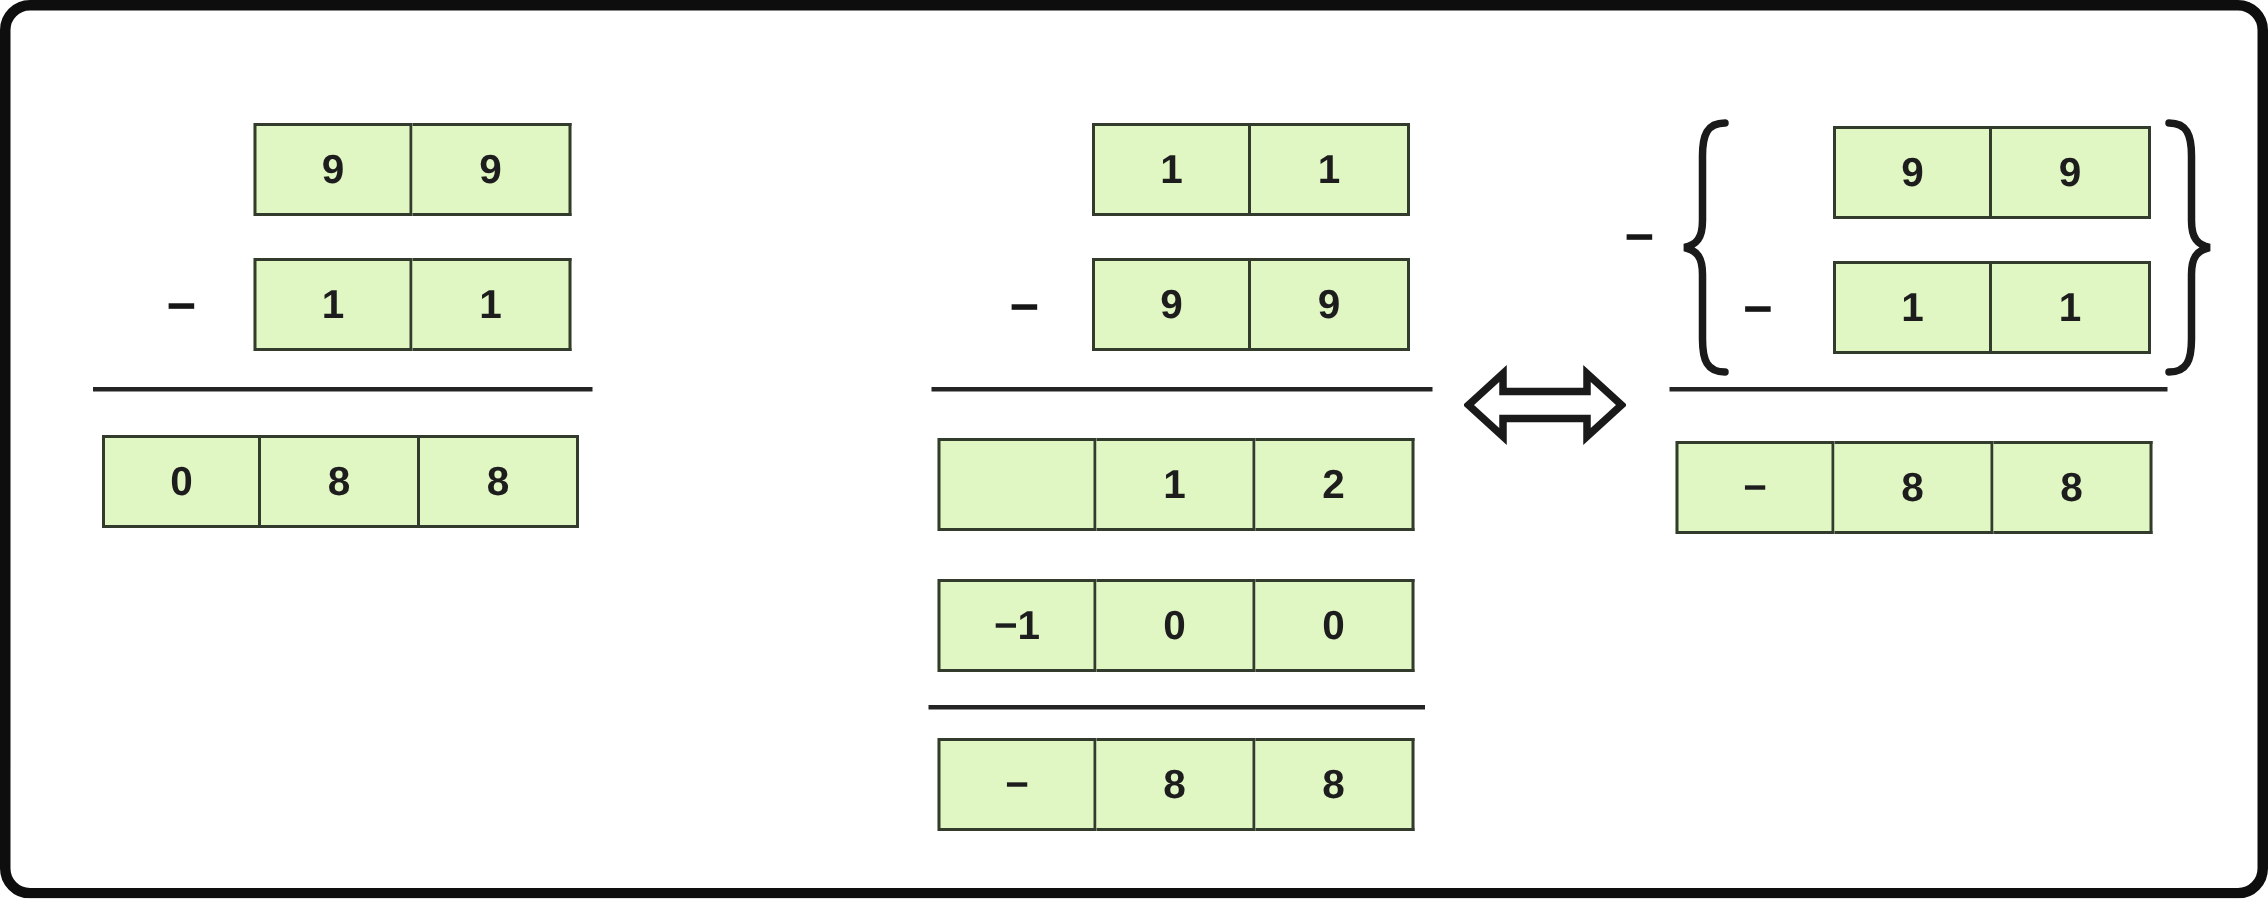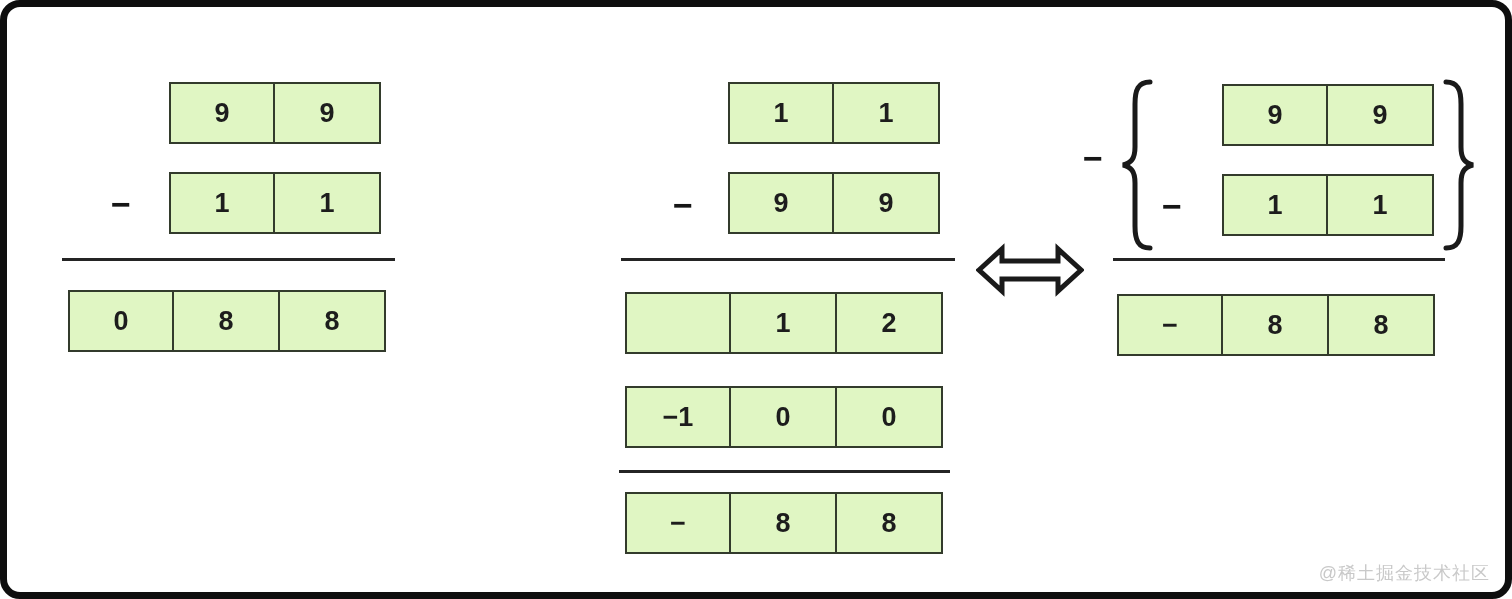--- a/index.html
+++ b/index.html
@@ -160,15 +160,14 @@
   </div>
 
   <div class="subline" style="left:1113px; top:258px; width:332px;"></div>
 
   <div class="row" style="left:1117px; top:294px;">
     <div class="cell">−</div>
     <div class="cell">8</div>
     <div class="cell">8</div>
   </div>
 
-  <div class="watermark">@稀土掘金技术社区</div>
   <div class="frame"></div>
 </div>
 
 </body></html>

